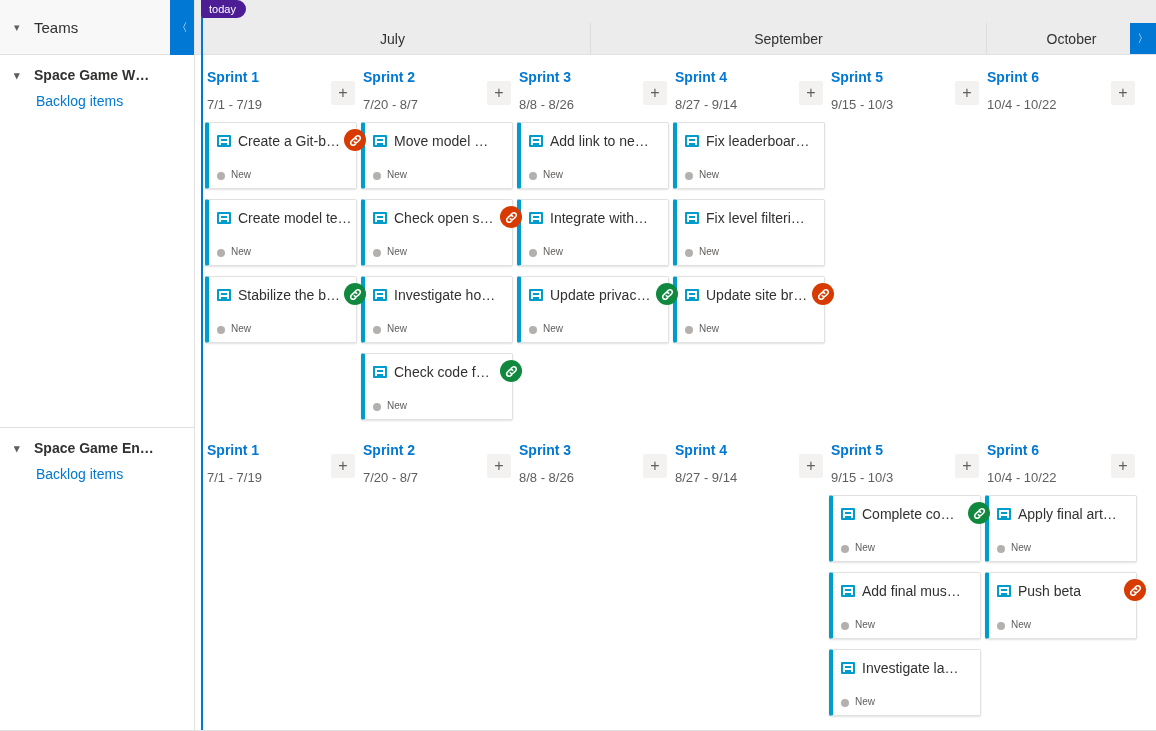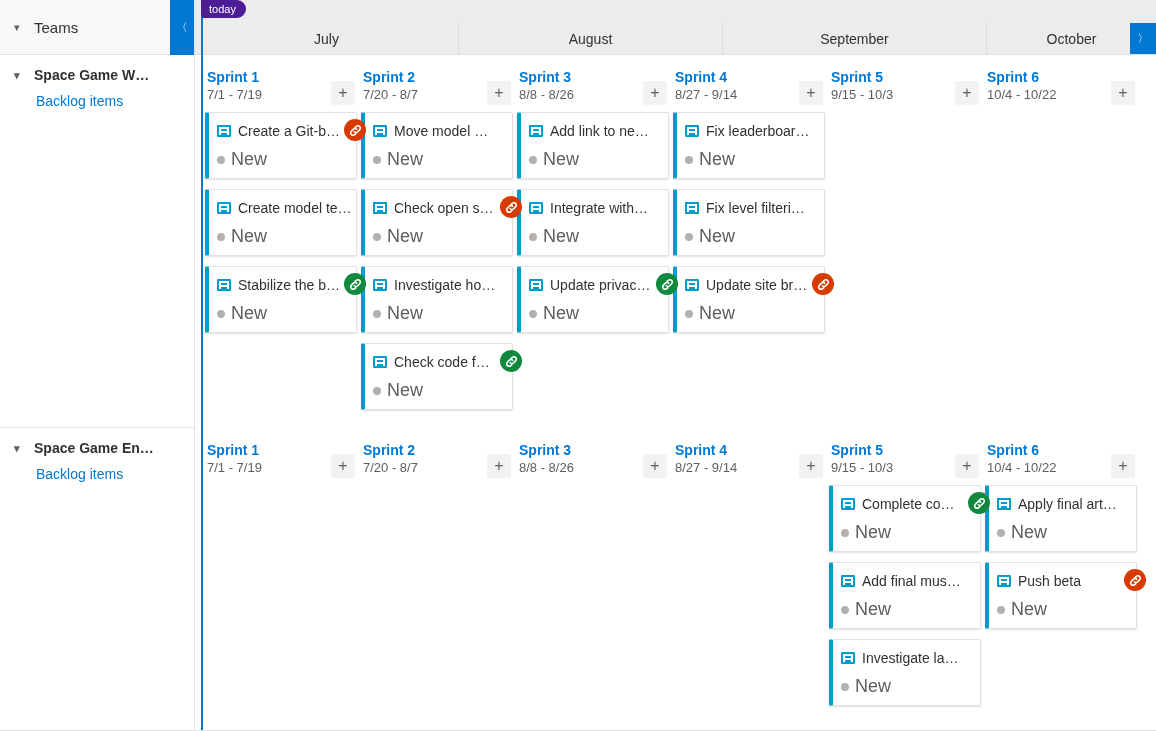--- a/index.html
+++ b/index.html
@@ -168,21 +168,21 @@
     padding: 4px 2px 10px 2px;
   }
   .sprint-name {
     color: #0078d4;
     font-weight: 600;
     font-size: 14px;
   }
   .sprint-dates {
     color: #605e5c;
     font-size: 13px;
-    margin-top: 2px;
+    margin-top: 12px;
   }
   .add-btn {
     position: absolute;
     right: 6px; top: 16px;
     width: 24px; height: 24px;
     background: #f3f2f1;
     color: #605e5c;
     display: flex;
     align-items: center;
     justify-content: center;
@@ -226,25 +226,25 @@
   }
   .wi-icon::before { top: 2px; }
   .wi-icon::after { top: 6px; }
   .card-title {
     overflow: hidden;
     text-overflow: ellipsis;
     font-size: 14px;
   }
   .card-status {
     display: flex;
-    align-items: center;
+    align-items: flex-end;
     gap: 6px;
     color: #605e5c;
-    font-size: 18px;
-    margin-top: 8px;
+    font-size: 10px;
+    margin-top: 18px;
   }
   .dot {
     width: 8px; height: 8px;
     border-radius: 50%;
     background: #b3b0ad;
   }
   .badge {
     position: absolute;
     right: -10px;
     top: 6px;
@@ -295,21 +295,20 @@
   </div>
 
   <div class="plan-area">
     <div class="today-line"></div>
     <div class="today-marker">
       <span class="today-pill">today</span>
     </div>
 
     <div class="timeline-header">
       <div class="month">July</div>
-      <div class="month">August</div>
       <div class="month">September</div>
       <div class="month oct">October</div>
       <div class="next-btn">
         <span>〉</span>
       </div>
     </div>
 
     <div class="swimlane lane1">
       <div class="sprint-row" id="lane0">
           <div class="sprint-col">

